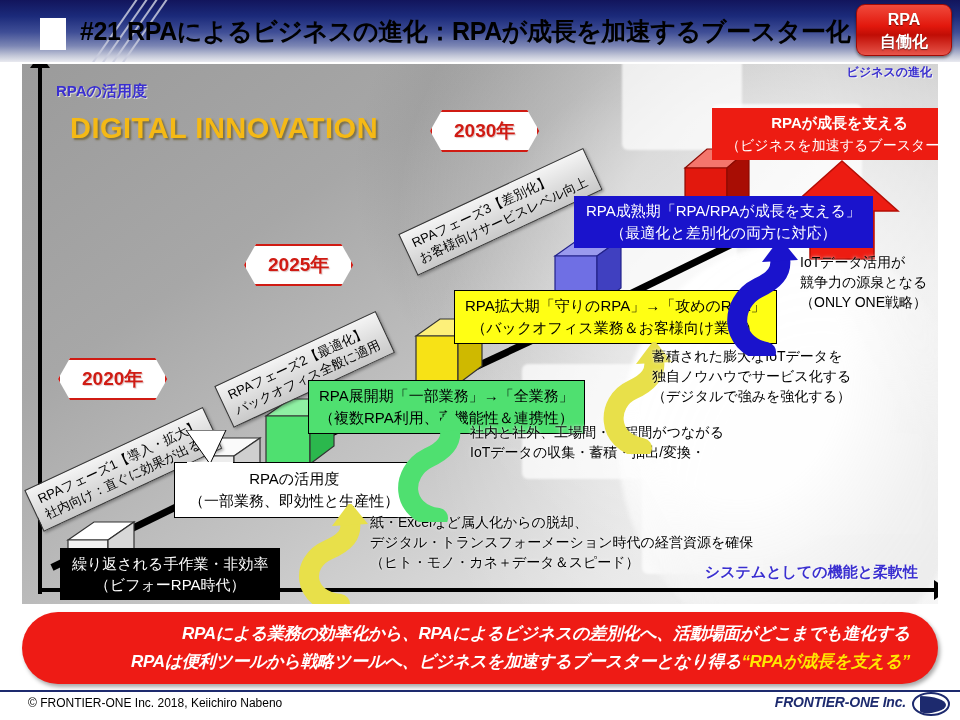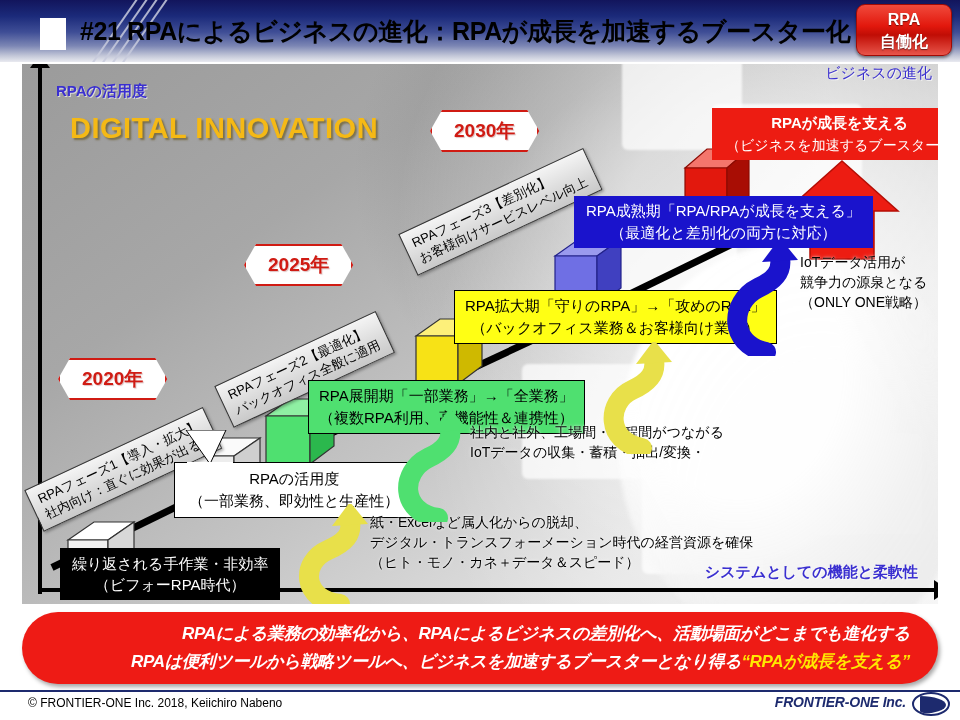--- a/index.html
+++ b/index.html
@@ -89,21 +89,21 @@
     border-left: 14px solid #000;
   }
 
   .axis-label-y {
     position: absolute; left: 34px; top: 18px;
     font-size: 15px; font-weight: bold; color: #3a2fd0;
     text-shadow: 1px 1px 0 rgba(255,255,255,.6);
   }
   .axis-label-x-top {
     position: absolute; right: 6px; top: 0px;
-    font-size: 15px; font-weight: normal; color: #3a2fd0;
+    font-size: 12px; font-weight: bold; color: #3a2fd0;
     text-shadow: 1px 1px 0 rgba(255,255,255,.7);
   }
   .axis-label-x-bot {
     position: absolute; right: 20px; bottom: 22px;
     font-size: 15px; font-weight: bold; color: #3a2fd0;
     text-shadow: 1px 1px 0 rgba(255,255,255,.7);
   }
 
   .digital-innovation {
     position: absolute; left: 48px; top: 48px;
@@ -387,20 +387,25 @@
     </svg>
     <div class="plain-text" style="left:448px; top:358px;">
       <div>社内と社外、工場間・工程間がつながる</div>
       <div>IoTデータの収集・蓄積・抽出/変換・</div>
     </div>
 
     <svg class="curve" style="left:578px; top:278px; width:80px; height:112px;" viewBox="0 0 80 112">
       <path d="M42 106 C 6 100, 6 60, 32 48 C 50 40, 56 30, 54 18" fill="none" stroke="#e8e04a" stroke-width="20" stroke-linecap="round"></path>
       <polygon points="36,22 72,20 54,-2" fill="#e8e04a"></polygon>
     </svg>
+    <div class="plain-text" style="left:630px; top:282px;">
+      <div>蓄積された膨大なIoTデータを</div>
+      <div>独自ノウハウでサービス化する</div>
+      <div>（デジタルで強みを強化する）</div>
+    </div>
 
     <svg class="curve" style="left:700px; top:176px; width:84px; height:116px;" viewBox="0 0 84 116">
       <path d="M44 112 C 6 104, 8 62, 36 48 C 54 40, 60 30, 58 18" fill="none" stroke="#1a13cc" stroke-width="20" stroke-linecap="round"></path>
       <polygon points="40,22 76,20 58,-2" fill="#1a13cc"></polygon>
     </svg>
     <div class="plain-text" style="left:778px; top:188px;">
       <div>IoTデータ活用が</div>
       <div>競争力の源泉となる</div>
       <div>（ONLY ONE戦略）</div>
     </div>

